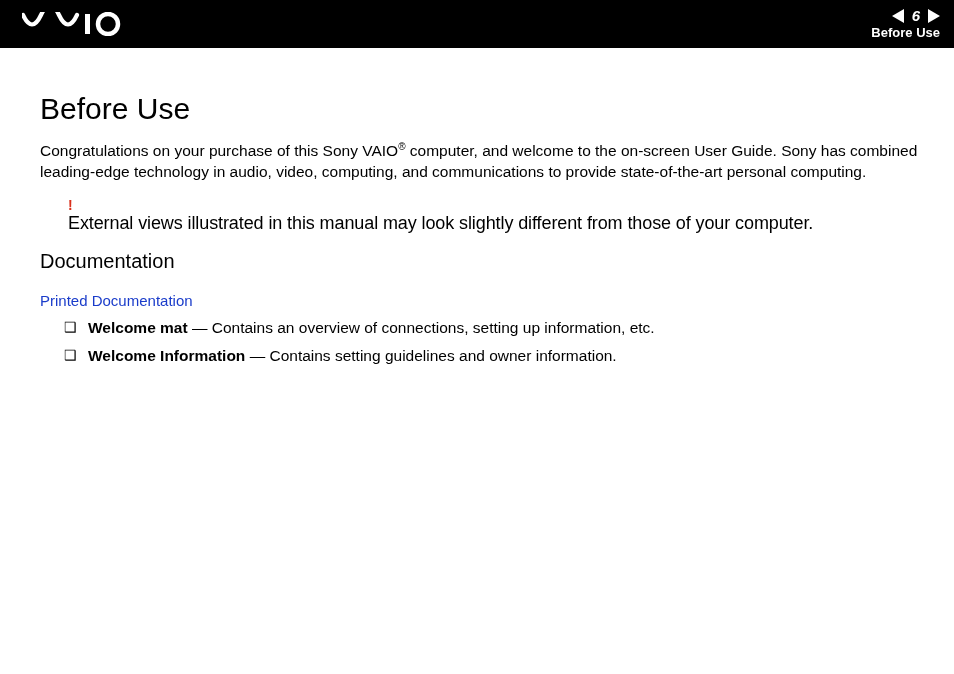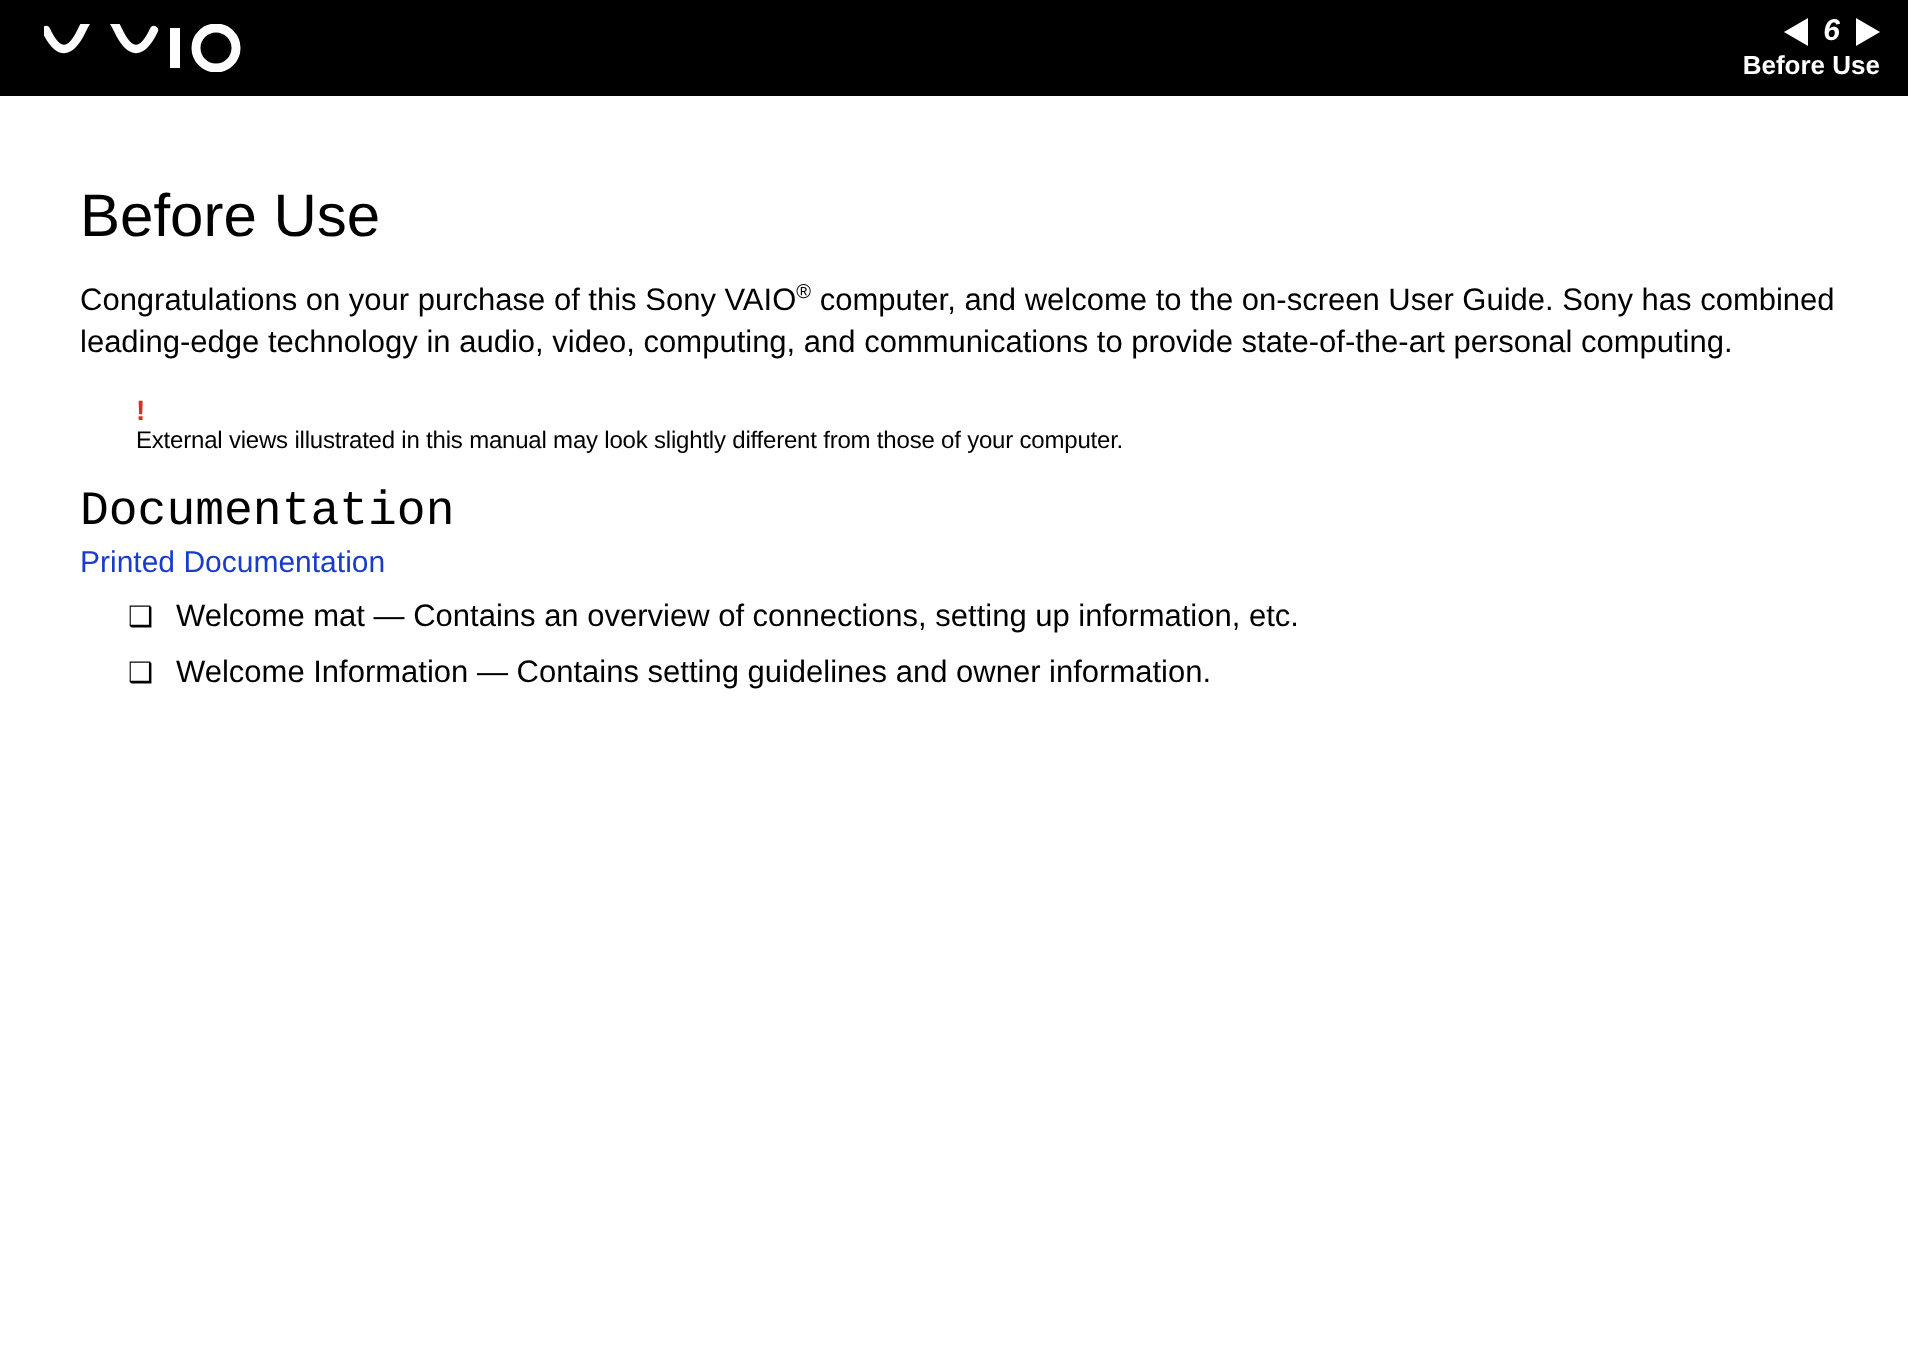--- a/index.html
+++ b/index.html
@@ -77,29 +77,28 @@
     }
     .note-bang {
       color: #d9301c;
       font-weight: bold;
       font-size: 14px;
       line-height: 1;
       margin-bottom: 1px;
     }
     .note-text {
       font-family: Arial, Helvetica, sans-serif;
-      font-size: 12px;
+      font-size: 18px;
       font-stretch: condensed;
       letter-spacing: -0.1px;
     }
     h2 {
       font-weight: normal;
-      font-size: 24px;
-      margin-bottom: 3px;
-      font-family: Liberation Mono, monospace;
+      font-size: 20px;
+      margin-bottom: 19px;
     }
     .sub {
       font-size: 15.5px;
       margin-bottom: 14px;
     }
     h3 {
       color: #1a3cca;
       font-weight: normal;
       font-size: 15px;
       margin-bottom: 10px;
@@ -114,21 +113,21 @@
       position: relative;
       padding-left: 24px;
     }
     ul.doclist li::before {
       content: "❑";
       position: absolute;
       left: 0;
       top: 0;
       font-size: 14px;
     }
-    .bold { font-weight: normal; }
+    .bold { font-weight: bold; }
   </style>
 </head>
 <body>
 
 <div class="header">
   <div class="logo">
     <svg width="110" height="24" viewBox="0 0 110 24" fill="none">
       <path d="M1 3 Q 10 22 19 3 Q 28 -16 37 3 Q 46 22 55 3" stroke="#fff" stroke-width="4.2" fill="none" stroke-linecap="round"></path>
       <rect x="63" y="2" width="5" height="20" fill="#fff"></rect>
       <circle cx="86" cy="12" r="10" stroke="#fff" stroke-width="4.5" fill="none"></circle>

